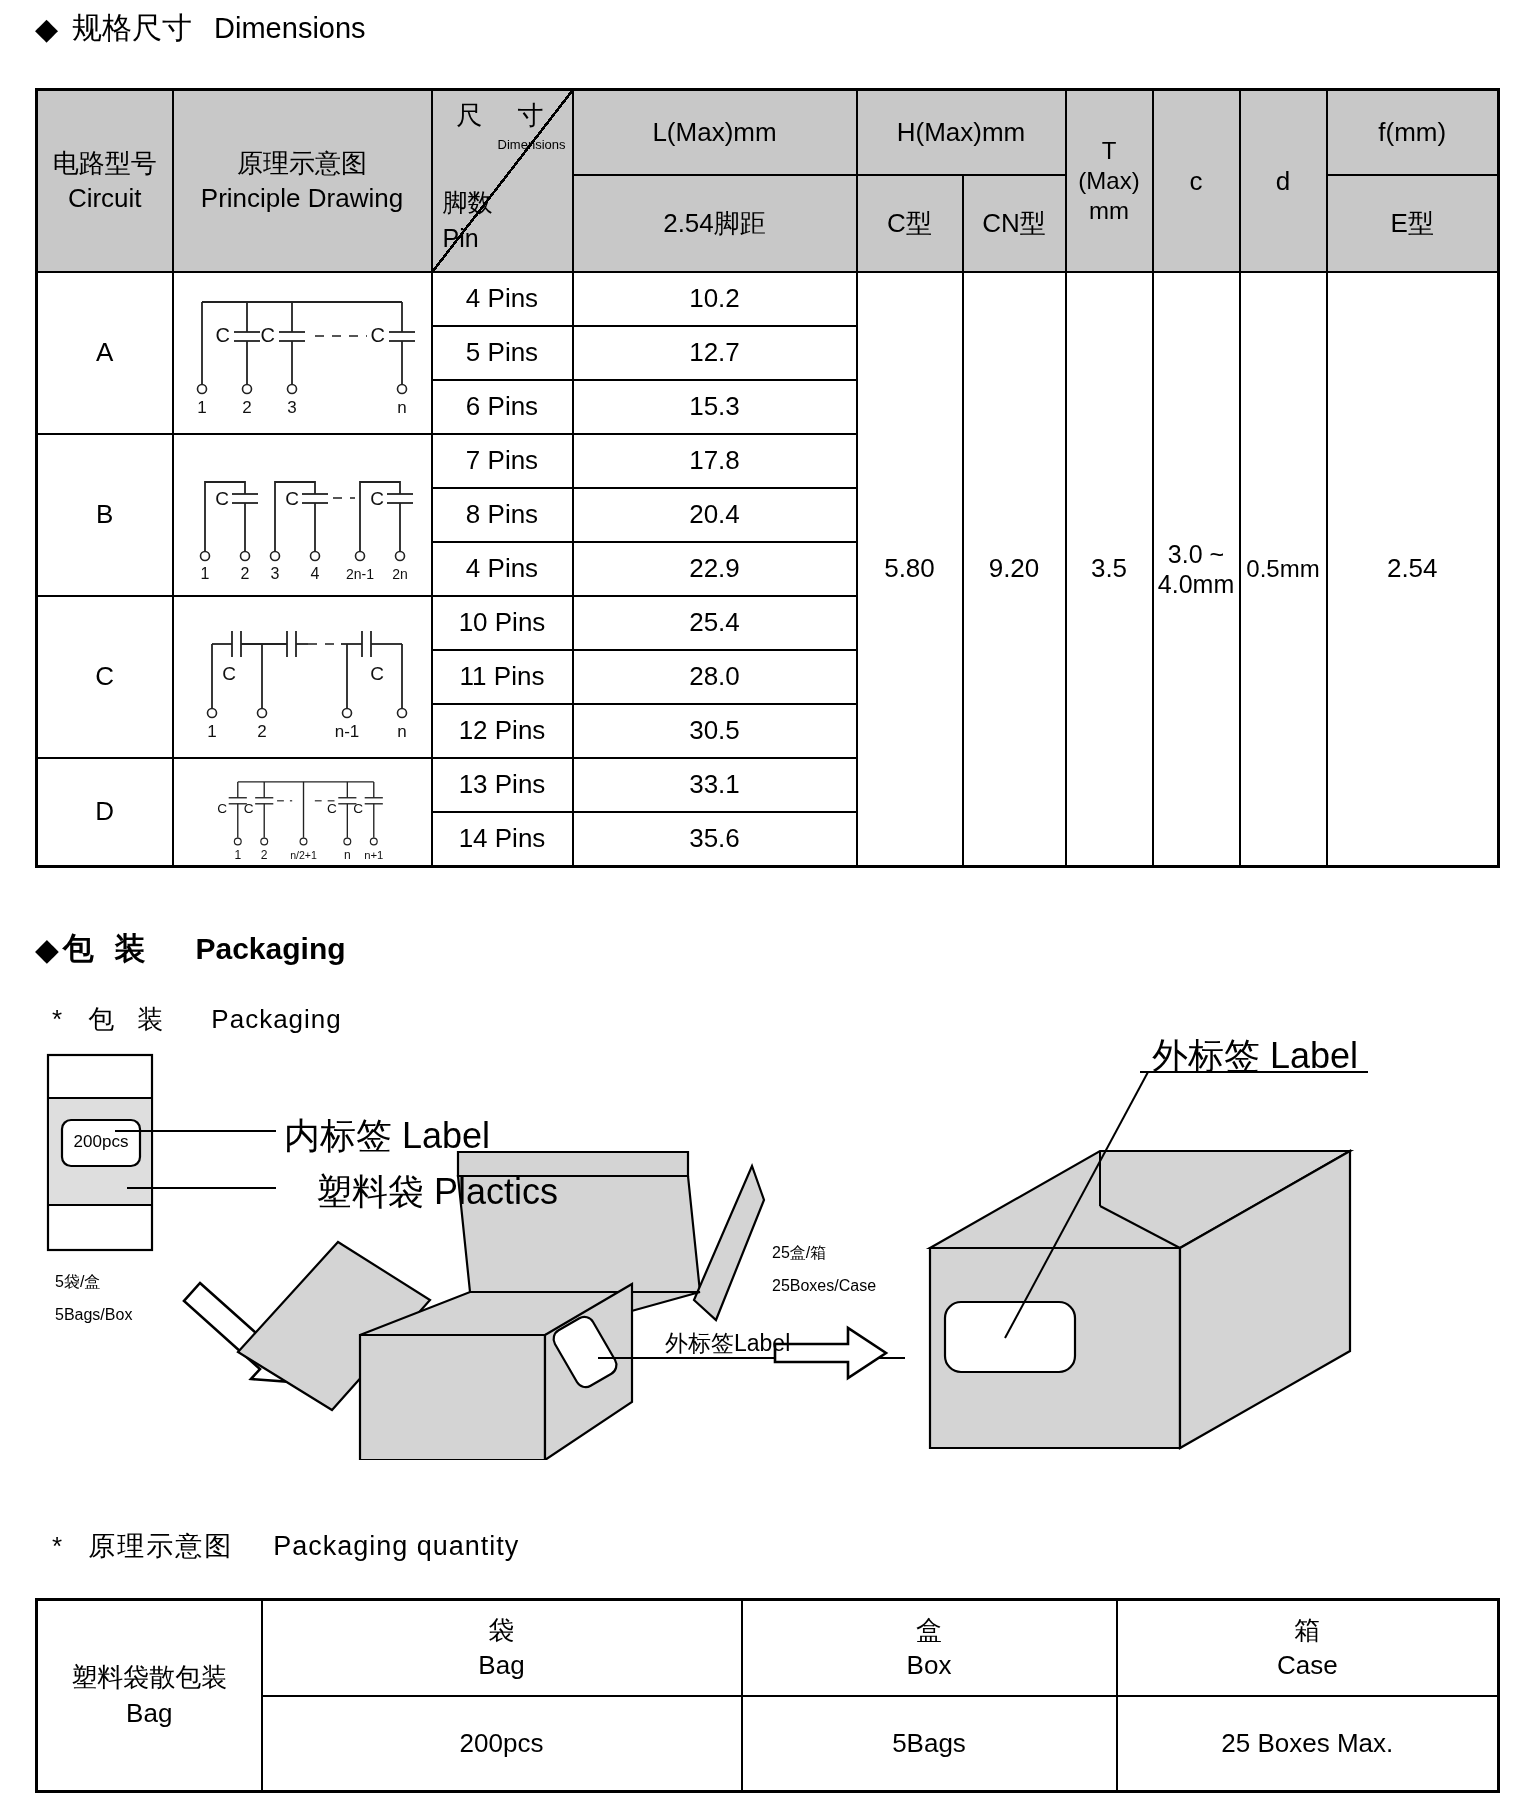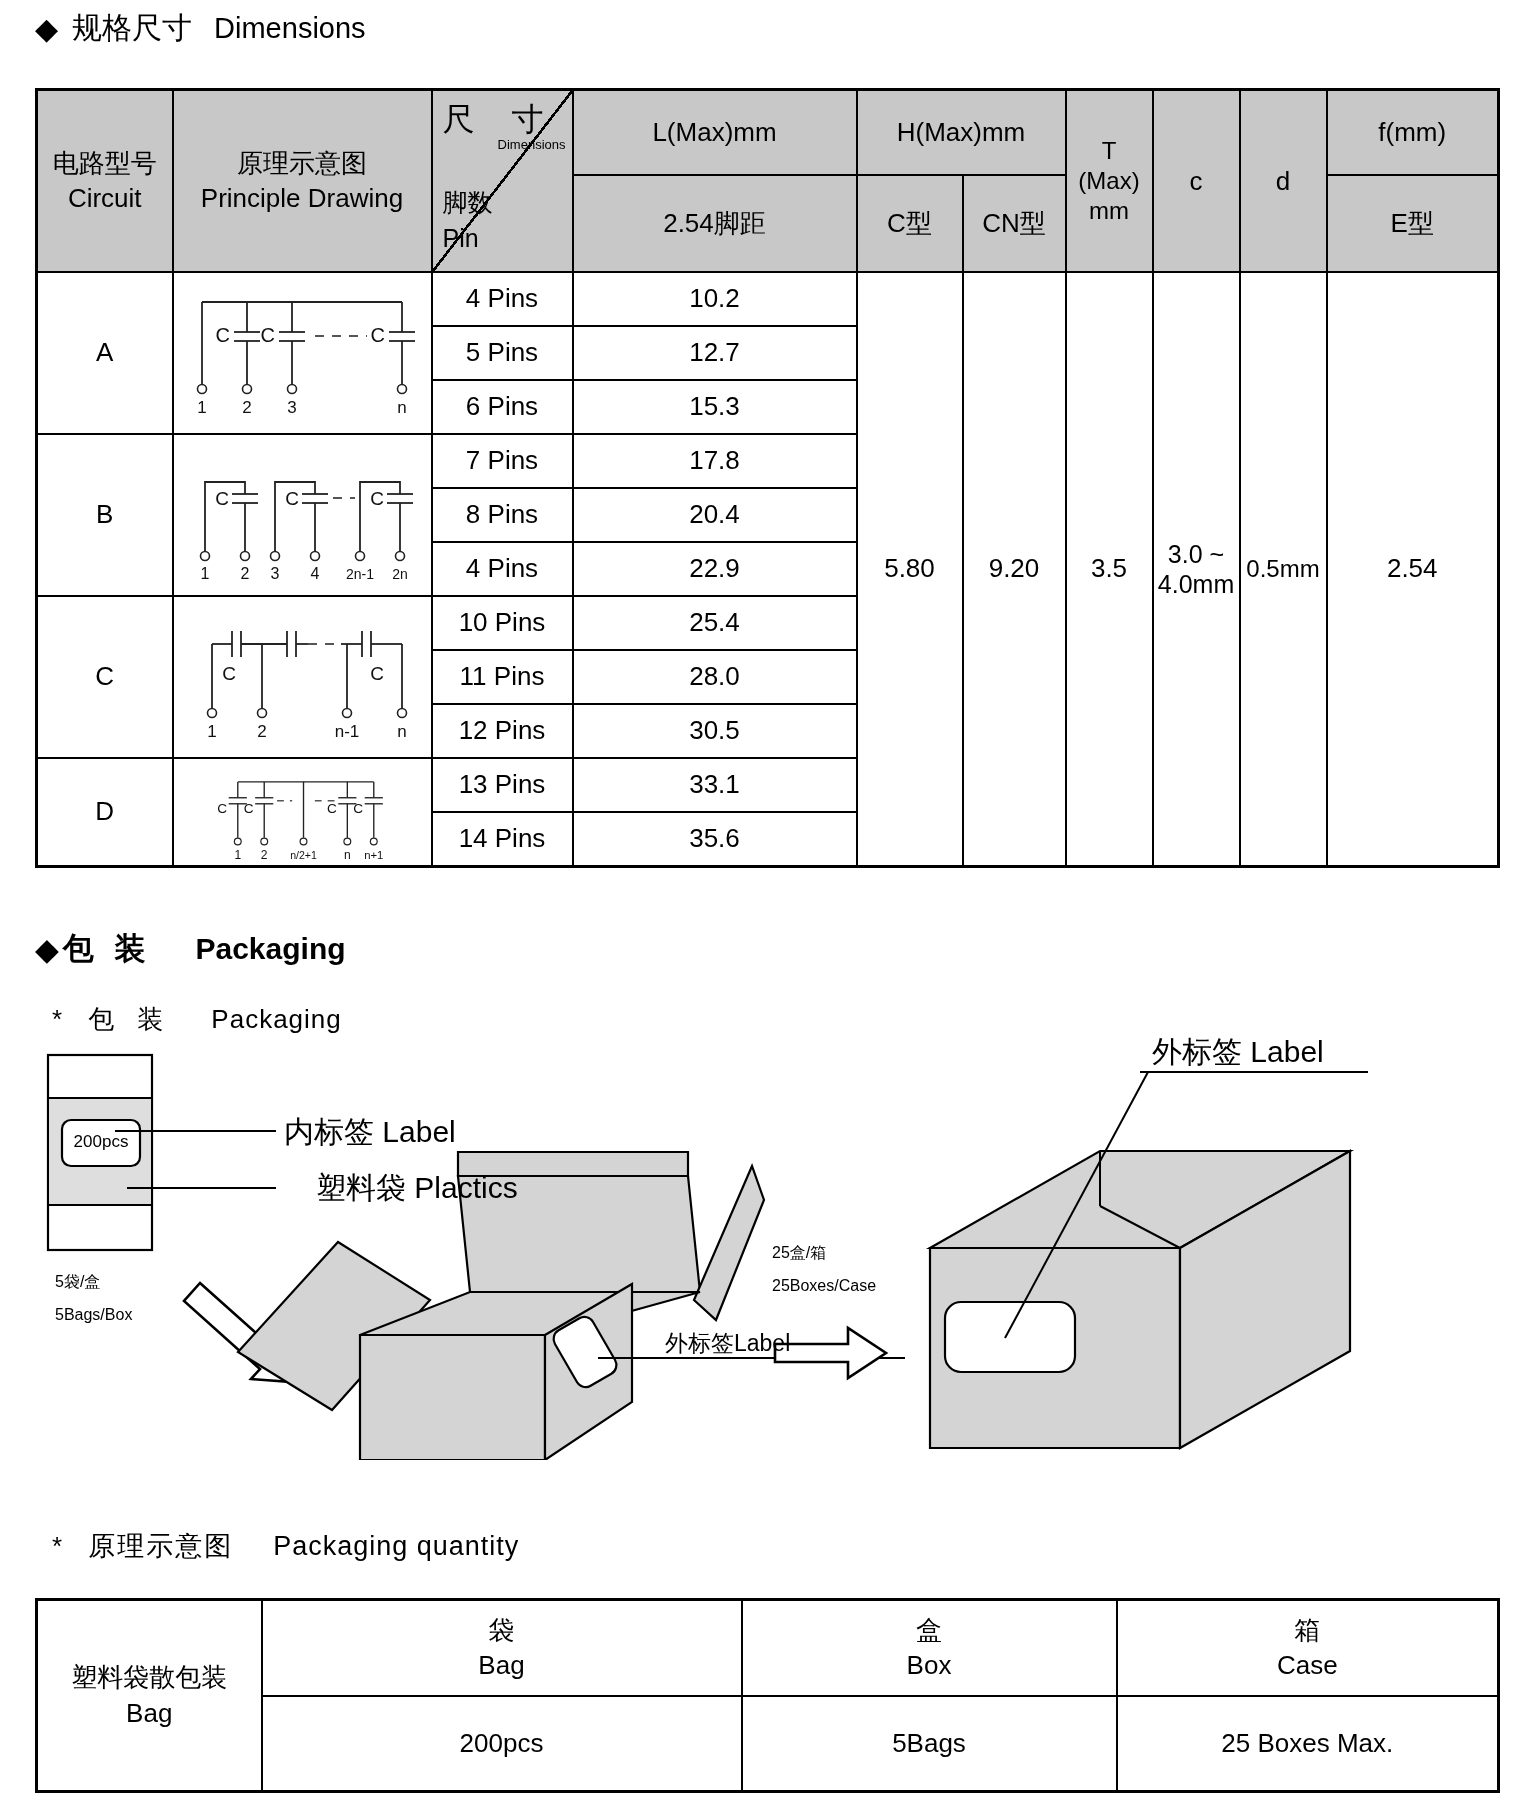--- a/index.html
+++ b/index.html
@@ -25,38 +25,38 @@
   table.dim td{border:2px solid #000;text-align:center;vertical-align:middle;
     font-size:26px;padding:0;line-height:1.25;}
   table.dim td.hd{background:#c8c8c8;}
   table.dim td.sm{font-size:24px;}
   .two-line div{line-height:1.35;}
   td.diag-cell{position:relative;background:#c8c8c8;}
   .diag-bg{position:absolute;inset:0;
     background:linear-gradient(to bottom right,
       rgba(0,0,0,0) calc(50% - 1.3px), #000 calc(50% - 1.3px),
       #000 calc(50% + 1.3px), rgba(0,0,0,0) calc(50% + 1.3px));}
-  .diag-size{position:absolute;top:8px;right:14px;font-size:32px;letter-spacing:14px;}
+  .diag-size{position:absolute;top:8px;right:14px;font-size:26px;letter-spacing:14px;}
   .diag-size-en{position:absolute;top:46px;right:6px;font-size:13px;letter-spacing:0;}
   .diag-pin-zh{position:absolute;left:10px;top:96px;font-size:25px;}
   .diag-pin-en{position:absolute;left:10px;top:132px;font-size:25px;}
   .cwrap{text-align:left;padding-left:6px;}
   .cwrap div{line-height:1.2;font-size:25px;}
   svg.ckt{display:block;margin:4px auto 0 auto;}
   svg.ckt line, svg.ckt path{stroke:#222;stroke-width:1.8;fill:none;}
   svg.ckt circle{stroke:#222;stroke-width:1.6;fill:#fff;}
   svg.ckt text{font-family:"Liberation Sans",sans-serif;fill:#111;}
   svg.ckt .dash{stroke-dasharray:9 8;stroke:#555;}
   
   svg.pack line{stroke:#000;stroke-width:2;}
   .gfill{fill:#d4d4d4;stroke:#000;stroke-width:2.2;}
   .wfill{fill:#fff;stroke:#000;stroke-width:2.2;}
   .bandfill{fill:#dedede;stroke:#000;stroke-width:2;}
   .thick{stroke-width:2.6;}
-  .lbl{position:absolute;font-size:30px;white-space:nowrap;}
+  .lbl{position:absolute;font-size:36px;white-space:nowrap;}
   .lbl-sm{position:absolute;font-size:23px;white-space:nowrap;}
   .lbl-26{position:absolute;font-size:16px;white-space:nowrap;}
   .bagqty{position:absolute;font-size:17px;text-align:center;}
   
   table.qty{border-collapse:collapse;table-layout:fixed;border:3px solid #000;}
   table.qty td{border:2px solid #000;text-align:center;vertical-align:middle;
     font-size:26px;padding:0;line-height:1.35;}
 </style>
 </head>
 <body>

